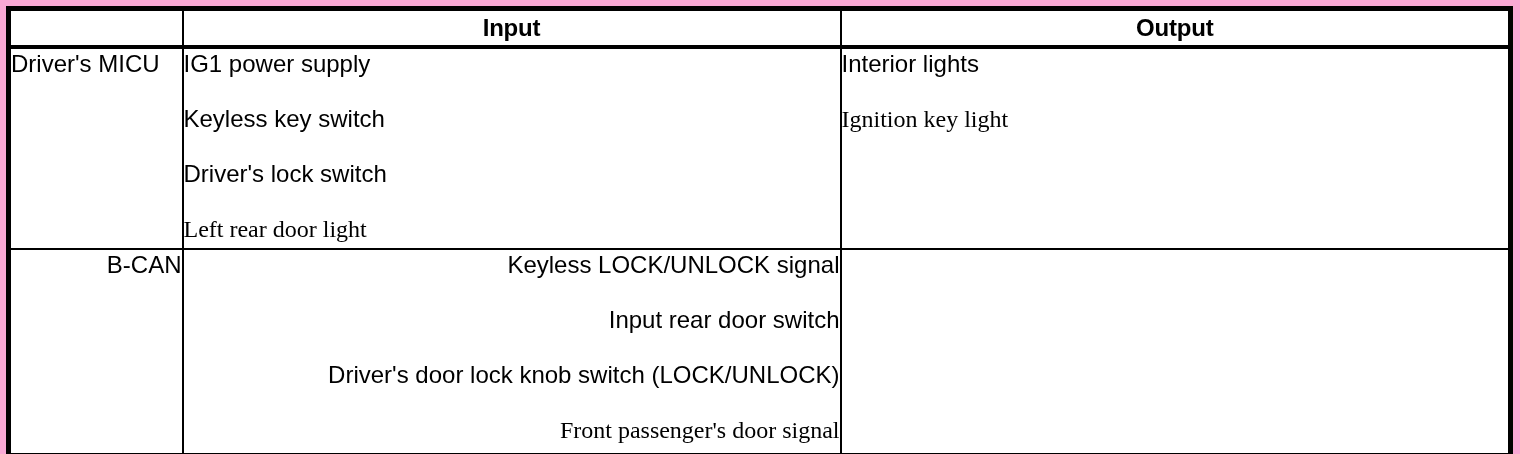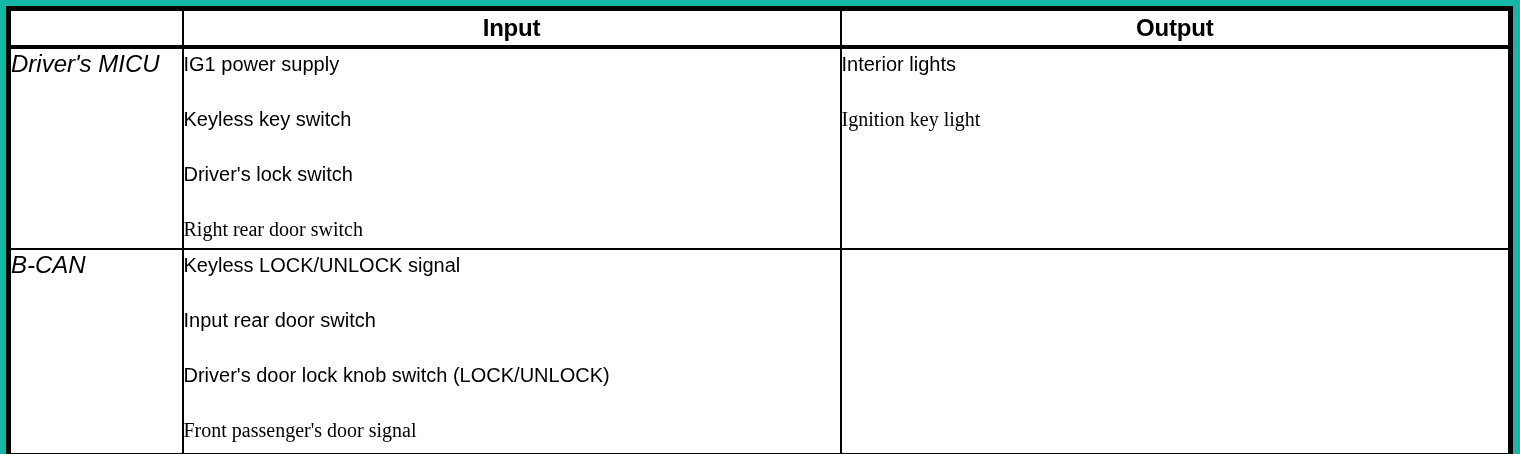--- a/index.html
+++ b/index.html
@@ -12,21 +12,21 @@
     height: 454px;
     font-family: "Liberation Sans", sans-serif;
     color: #000000;
     overflow: hidden;
   }
 
   .sheet {
     position: relative;
     width: 1520px;
     height: 454px;
-    background: #14b8a6;
+    background: #f9a8d4;
   }
 
   .spec-table {
     position: absolute;
     left: 6px;
     top: 6px;
     width: 1502px;
     border-collapse: collapse;
     table-layout: fixed;
     background: #ffffff;
@@ -65,45 +65,44 @@
   .hdr-blank { display: block; }
 
   
   .spec-table tbody td {
     border-right: 2px solid #000;
     border-bottom: 2px solid #000;
     padding: 0;
     vertical-align: top;
     background: #ffffff;
   }
-  .spec-table tbody tr:last-child td { border-bottom: 0; }
+  .spec-table tbody tr:last-child td { border-bottom: 0; text-align: right; }
   .spec-table tbody td:last-child { border-right: 0; }
 
   .cell-cat {
     padding: 9px 2px 0 2px;
-    font-style: italic;
   }
   .cell-list {
     padding: 9px 0 0 6px;
   }
 
   .cat-label {
     display: block;
     font-size: 24px;
     line-height: 30px;
     white-space: nowrap;
   }
 
   .line-list {
     list-style: none;
     margin: 0;
     padding: 0;
   }
   .line-list li {
-    font-size: 20px;
+    font-size: 24px;
     line-height: 30px;
     height: 55px;
     white-space: nowrap;
   }
   .line-list li.last { height: auto; font-family: Liberation Serif, serif; }
 
   .row-a td { height: 199px; }
   .row-b td { height: 203px; }
 </style>
 </head>
@@ -136,21 +135,21 @@
 
       <tr class="row-a">
         <td class="cell-cat">
           <span class="cat-label">Driver's MICU</span>
         </td>
         <td class="cell-list">
           <ul class="line-list">
             <li>IG1 power supply</li>
             <li>Keyless key switch</li>
             <li>Driver's lock switch</li>
-            <li class="last">Right rear door switch</li>
+            <li class="last">Left rear door light</li>
           </ul>
         </td>
         <td class="cell-list">
           <ul class="line-list">
             <li>Interior lights</li>
             <li class="last">Ignition key light</li>
           </ul>
         </td>
       </tr>
 

